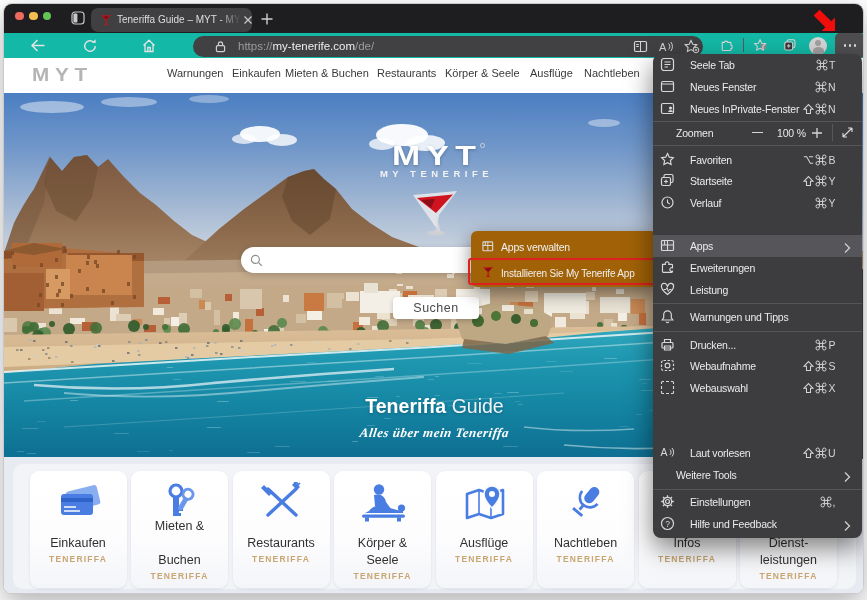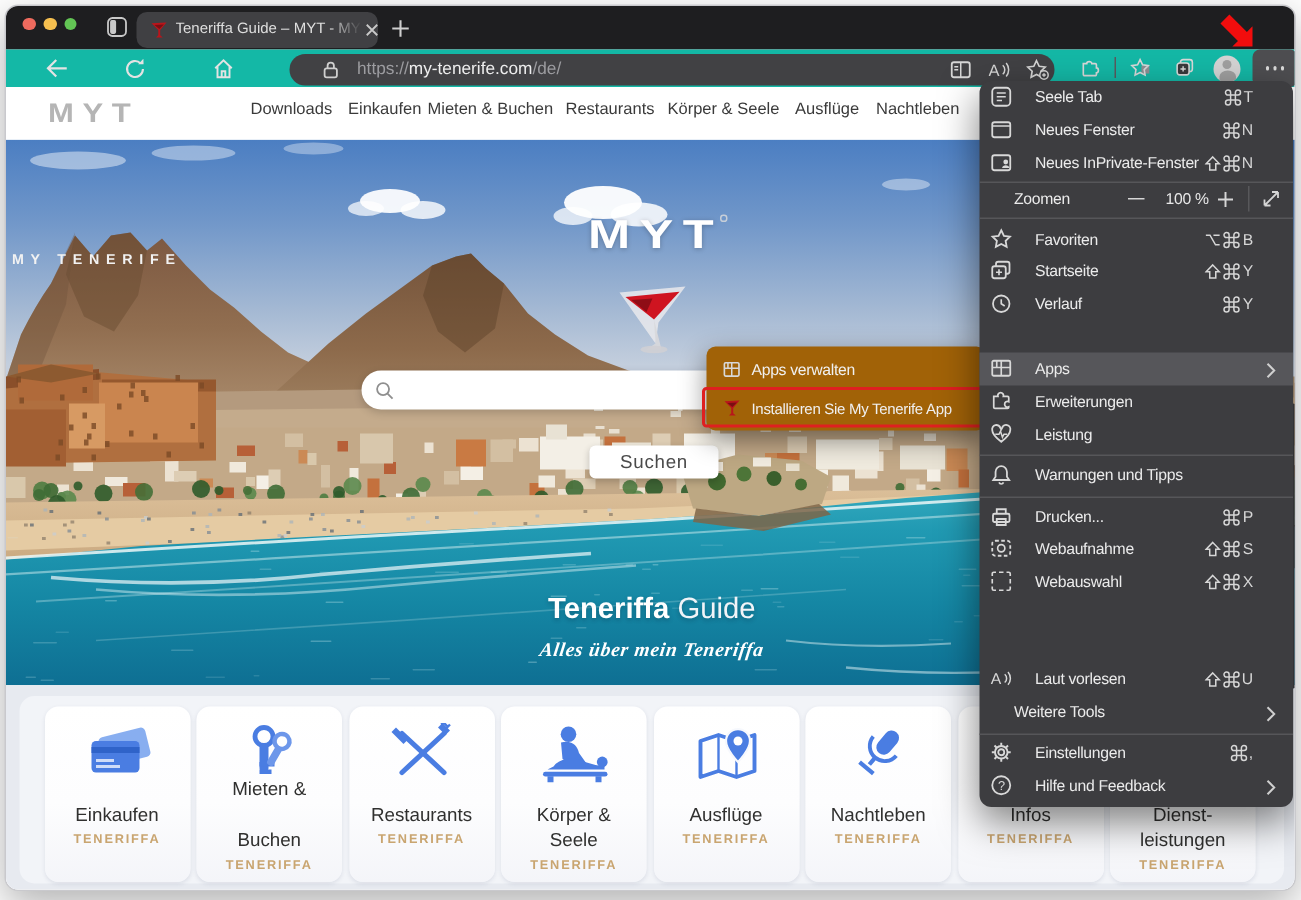--- a/index.html
+++ b/index.html
@@ -110,21 +110,21 @@
     </div>
     <div class="abs" style="left:831px;top:0px;width:30px;height:25px;border-radius:5px;background:#4e4e51"></div>
     <div class="abs" style="left:839.5px;top:11px;width:2.6px;height:2.6px;border-radius:50%;background:#dcdcdc"></div>
     <div class="abs" style="left:844.6px;top:11px;width:2.6px;height:2.6px;border-radius:50%;background:#dcdcdc"></div>
     <div class="abs" style="left:849.7px;top:11px;width:2.6px;height:2.6px;border-radius:50%;background:#dcdcdc"></div>
   </div>
 
   <div id="page">
     <div id="nav">
       <div class="abs" style="left:28px;top:7px;font-size:18px;font-weight:bold;color:#b5b5b5;letter-spacing:5px;transform:scaleX(1.15);transform-origin:left">MYT</div>
-      <div class="navitem" style="left:163px">Downloads</div>
+      <div class="navitem" style="left:163px">Warnungen</div>
       <div class="navitem" style="left:228px">Einkaufen</div>
       <div class="navitem" style="left:281px">Mieten &amp; Buchen</div>
       <div class="navitem" style="left:373px">Restaurants</div>
       <div class="navitem" style="left:441px">Körper &amp; Seele</div>
       <div class="navitem" style="left:526px">Ausflüge</div>
       <div class="navitem" style="left:580px">Nachtleben</div>
       <div class="navitem" style="left:650px">Infos</div>
     </div>
     <div id="hero"><svg width="861" height="364" viewBox="0 0 861 364">
           <defs>
@@ -633,21 +633,21 @@
           <path d="M688 232 L740 217 L800 221 L861 217 L861 258 L780 257 L720 249 Z" fill="#6d5440"></path>
           <path d="M718 249 L790 255 L861 257 L861 286 L758 279 L704 263 Z" fill="#45352a"></path>
           <rect x="700" y="209" width="14" height="8" fill="#efe9dc"></rect>
           <rect x="726" y="205" width="18" height="9" fill="#f4efe3"></rect>
           <rect x="756" y="209" width="12" height="7" fill="#e8e0d0"></rect>
           <rect x="790" y="207" width="16" height="8" fill="#f0eadd"></rect>
           <rect x="818" y="211" width="14" height="7" fill="#ece4d4"></rect>
         </svg></div>
 
     <div class="abs" style="left:0;top:83px;width:861px;text-align:center;color:#fff;font-size:27px;font-weight:bold;letter-spacing:5px;text-indent:4px;transform:scaleX(1.25);text-shadow:0 1px 3px rgba(0,0,0,.25)">MYT</div>
-    <div class="abs" style="left:0;top:110px;width:861px;color:#f2f2f2;font-size:9.5px;font-weight:bold;letter-spacing:4.5px;text-indent:4px">MY TENERIFE</div>
+    <div class="abs" style="left:0;top:110px;width:861px;text-align:center;color:#f2f2f2;font-size:9.5px;font-weight:bold;letter-spacing:4.5px;text-indent:4px">MY TENERIFE</div>
     <div class="abs" style="left:476px;top:85px;width:4.5px;height:4.5px;border:0.8px solid #dcdcdc;border-radius:50%;opacity:.8"></div>
     <div id="glass">
         <svg class="abs" style="left:403px;top:131px" width="56" height="48" viewBox="0 0 56 48">
           <path d="M6 6 L50 2 L32 26 L30 40 Z" fill="#e9e9ec" opacity=".85"></path>
           <path d="M10 9 L46 5.5 L29 24 Z" fill="#cf1420"></path>
           <path d="M14 11 L28 10 L24 19 Z" fill="#8f0d16"></path>
           <path d="M29 24 L30 40 L24 44 L34 44 Z" fill="#d8d8dc" opacity=".9"></path>
           <ellipse cx="29" cy="44" rx="9" ry="2.5" fill="#cfcfd4" opacity=".9"></ellipse>
         </svg>
       </div>

